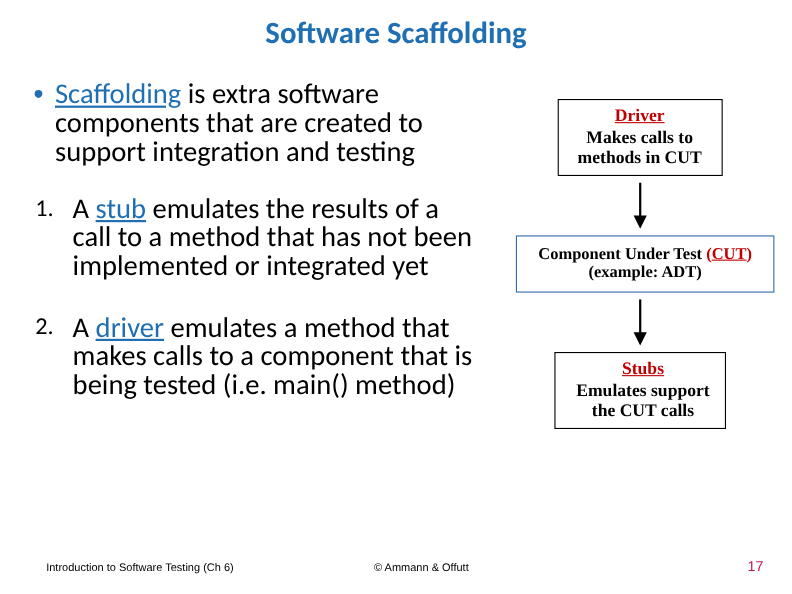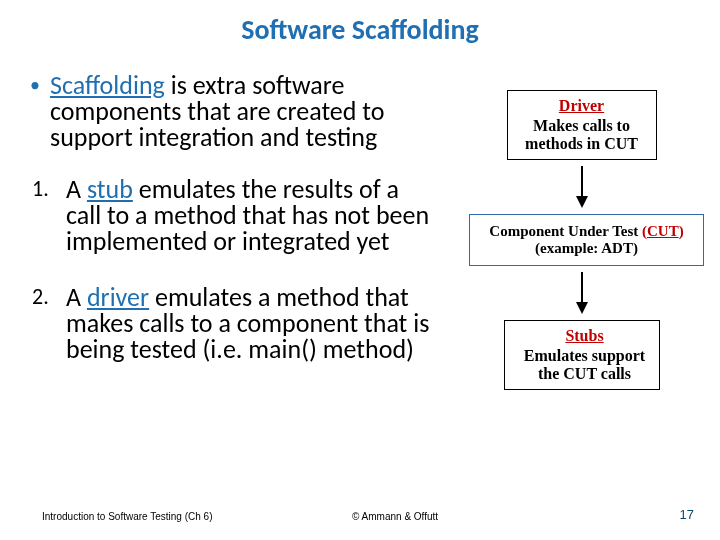--- a/index.html
+++ b/index.html
@@ -9,22 +9,22 @@
   .body { position: absolute; left: 30px; top: 72px; width: 400px; }
   .bullet-row { display: flex; margin-bottom: 26px; }
   .bullet-dot { color: #1F6FB2; font-size: 20px; line-height: 26px; margin-right: 10px; flex-shrink: 0; }
   .bullet-text { font-size: 26px; line-height: 26px; }
   .accent { color: #1F6FB2; }
   .under { text-decoration: underline; }
   .num-row { display: flex; margin-bottom: 30px; margin-left: 2px; }
   .num-marker { font-size: 22px; line-height: 26px; width: 34px; flex-shrink: 0; }
   .num-text { font-size: 26px; line-height: 26px; }
   .footer-left { position: absolute; left: 18px; bottom: 18px; font-size: 10px; font-family: Liberation Sans, sans-serif; color: #000; margin-left: 24px; }
-  .footer-mid { position: absolute; left: 352px; bottom: 18px; font-size: 10px; font-family: Arial, sans-serif; color: #000; }
-  .footer-right { position: absolute; right: 26px; bottom: 18px; font-size: 13px; font-family: Arial, sans-serif; color: #0c4a6e; }
+  .footer-mid { position: absolute; left: 340px; bottom: 18px; font-size: 10px; font-family: Arial, sans-serif; color: #000; }
+  .footer-right { position: absolute; right: 26px; bottom: 18px; font-size: 13px; font-family: Arial, sans-serif; color: #be185d; }
 
   .diagram { position: absolute; right: 26px; top: 90px; width: 225px; }
   .box { border: 1.5px solid #000; background: #fff; text-align: center; padding: 6px 4px; margin: 0 auto; }
   .box-driver { width: 150px; }
   .box-cut { width: 235px; border: 1.5px solid #2E6AB0; padding: 8px 4px; }
   .box-stubs { width: 156px; padding-left: 10px; }
   .d-title { color: #C00000; font-weight: 700; font-family: 'Times New Roman', serif; font-size: 16px; text-decoration: underline; }
   .d-sub { font-weight: 700; font-family: 'Times New Roman', serif; font-size: 16px; line-height: 18px; margin-top: 2px; }
   .cut-line1 { font-family: 'Times New Roman', serif; font-size: 15px; }
   .cut-line1 .b { font-weight: 700; }

